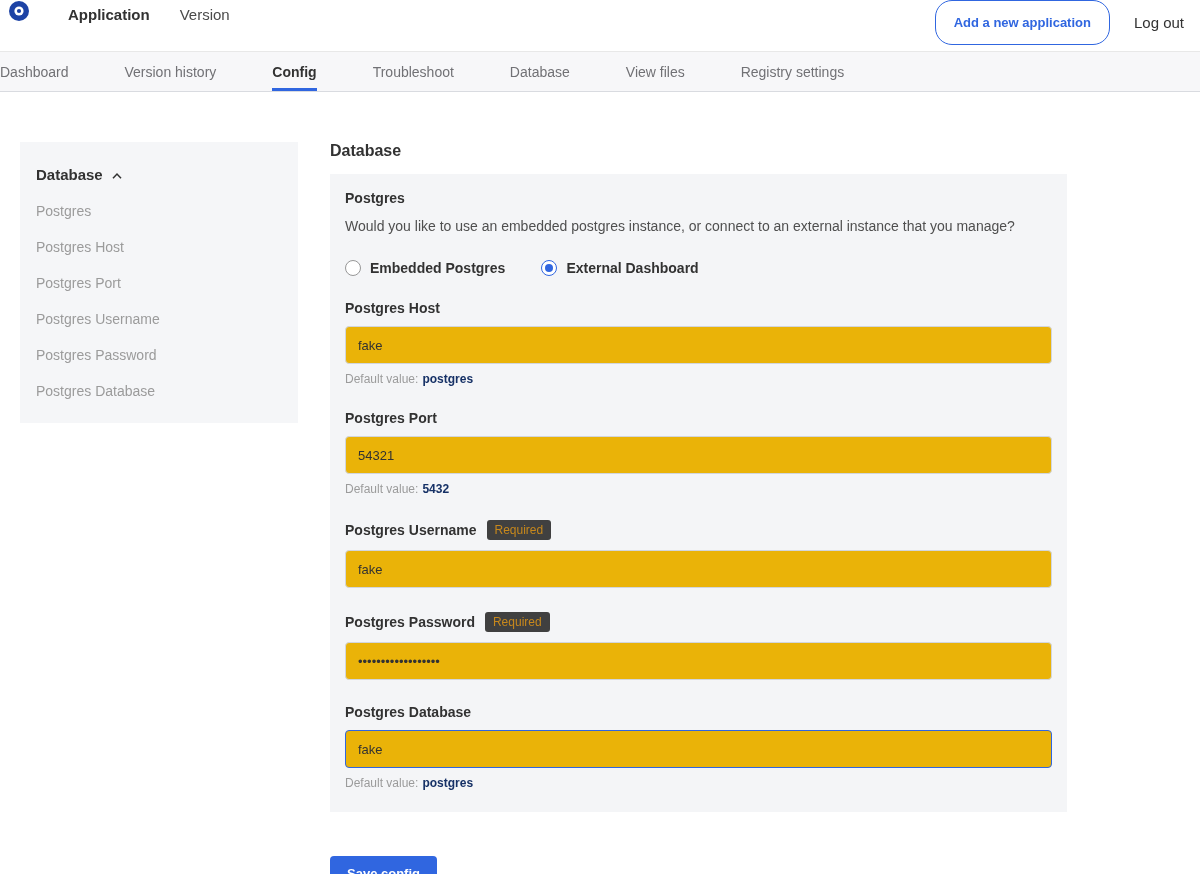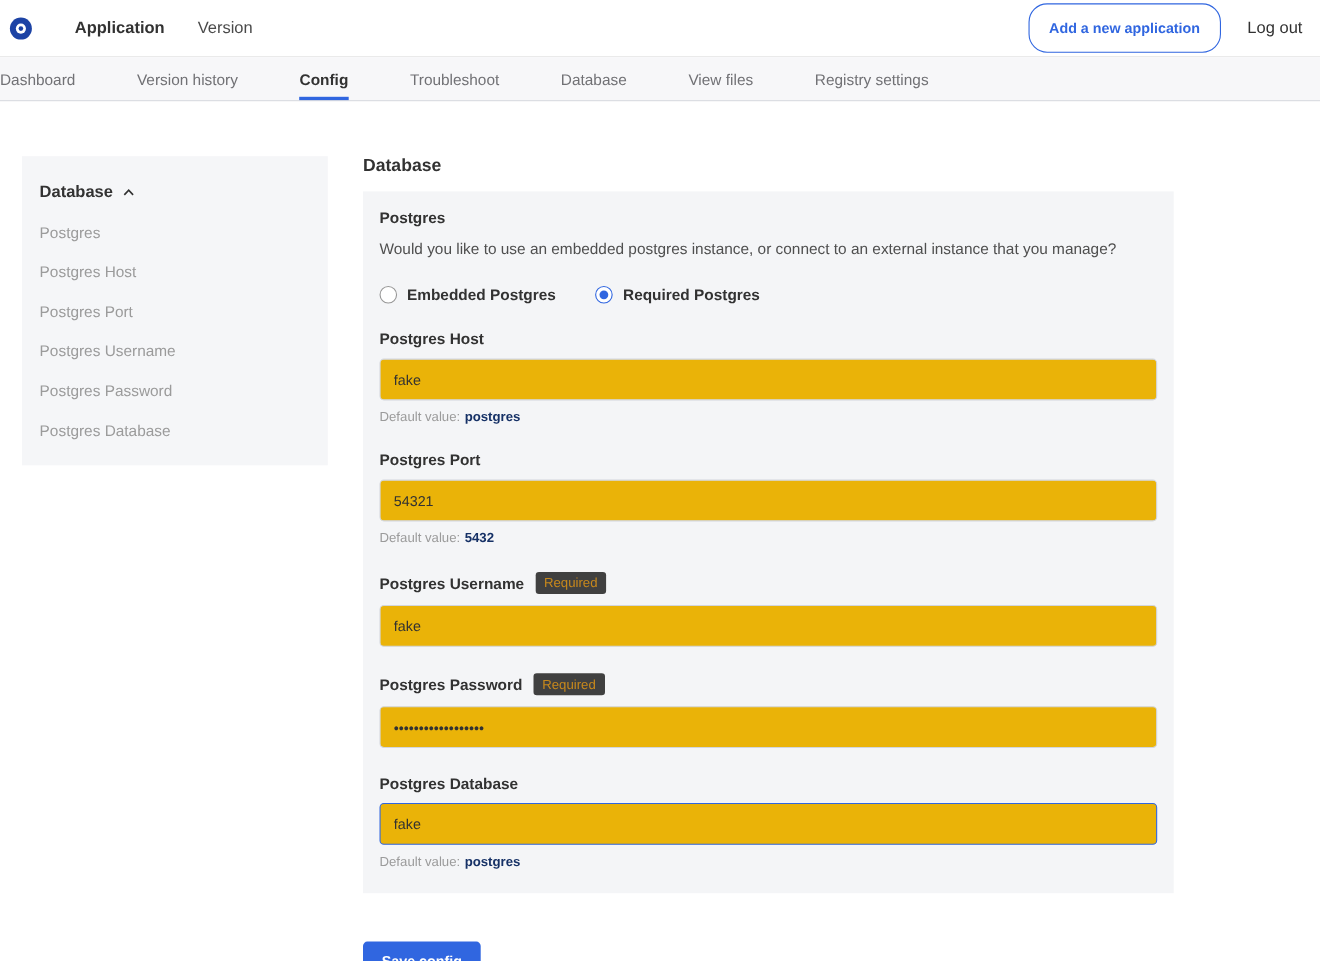--- a/index.html
+++ b/index.html
@@ -1,20 +1,20 @@
 <!DOCTYPE html>
 <html><head>
 <meta charset="utf-8">
 <style>
   * { margin: 0; padding: 0; box-sizing: border-box; }
   html, body { width: 1200px; background: #ffffff; color: #323232; font-family: "Liberation Sans", sans-serif; }
   body { min-height: 874px; }
 
   
-  .topbar { height: 52px; display: flex; align-items: center; padding: 0 16px 0 8px; background: #fff; border-bottom: 1px solid #e8e8e8; }
+  .topbar { height: 52px; display: flex; align-items: flex-start; padding: 0 16px 0 8px; background: #fff; border-bottom: 1px solid #e8e8e8; }
   .logo { width: 22px; height: 22px; flex: 0 0 auto; display: flex; align-items: center; }
   .topnav { display: flex; gap: 30px; margin-left: 38px; align-items: center; }
   .topnav-item { font-size: 15px; color: #4a4a4a; cursor: pointer; text-decoration: none; padding: 6px 0; }
   .topnav-item.active { color: #323232; font-weight: 700; }
   .topbar-right { margin-left: auto; display: flex; align-items: center; gap: 24px; }
   .add-app-btn { background: #fff; border: 1px solid #3066e0; color: #3066e0; font-weight: 700; font-size: 13px; font-family: inherit; padding: 14px 18px; border-radius: 17px; cursor: pointer; }
   .logout { font-size: 15px; color: #323232; cursor: pointer; text-decoration: none; }
 
   
   .subnav { height: 40px; background: #f7f7f9; border-bottom: 1px solid #d9dbe0; display: flex; align-items: stretch; gap: 56px; }
@@ -111,21 +111,21 @@
       <div class="group-name">Postgres</div>
       <p class="group-help">Would you like to use an embedded postgres instance, or connect to an external instance that you manage?</p>
 
       <div class="radio-row">
         <label class="radio">
           <span class="radio-circle"></span>
           <span>Embedded Postgres</span>
         </label>
         <label class="radio checked">
           <span class="radio-circle"></span>
-          <span>Required Postgres</span>
+          <span>External Dashboard</span>
         </label>
       </div>
 
       <div class="field-label">
         <span>Postgres Host</span>
       </div>
       <input class="field-input" type="text" value="fake" style="">
       <div class="default-line">
         <span>Default value:</span><b>postgres</b>
       </div>

